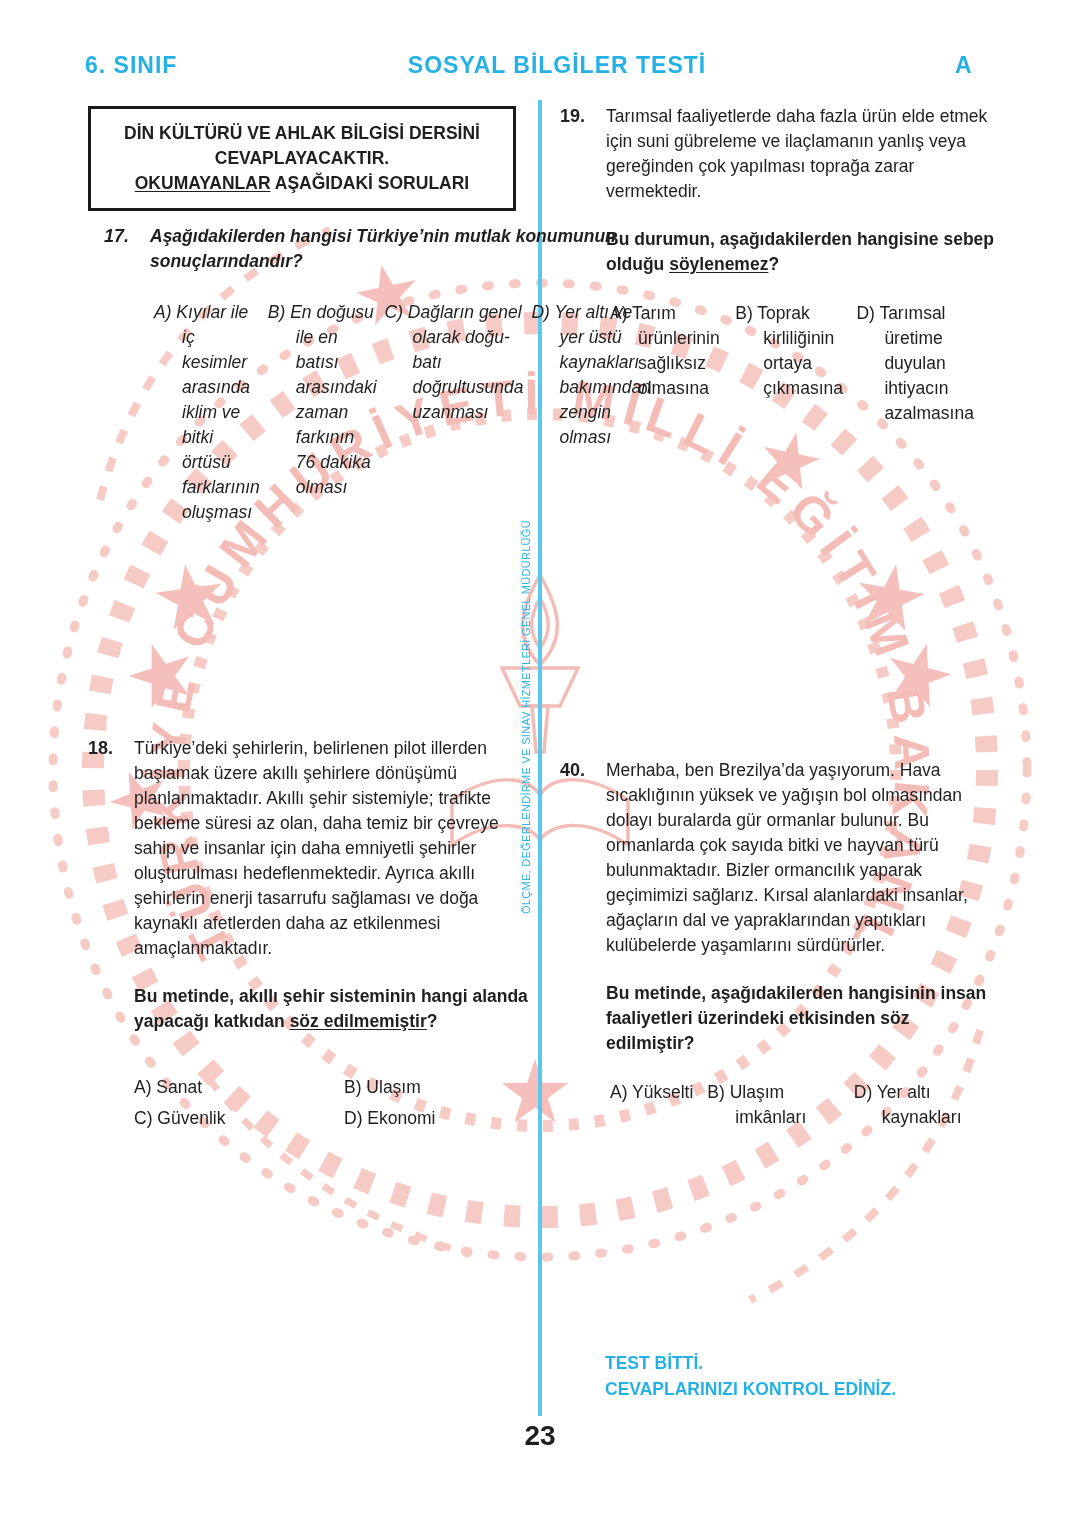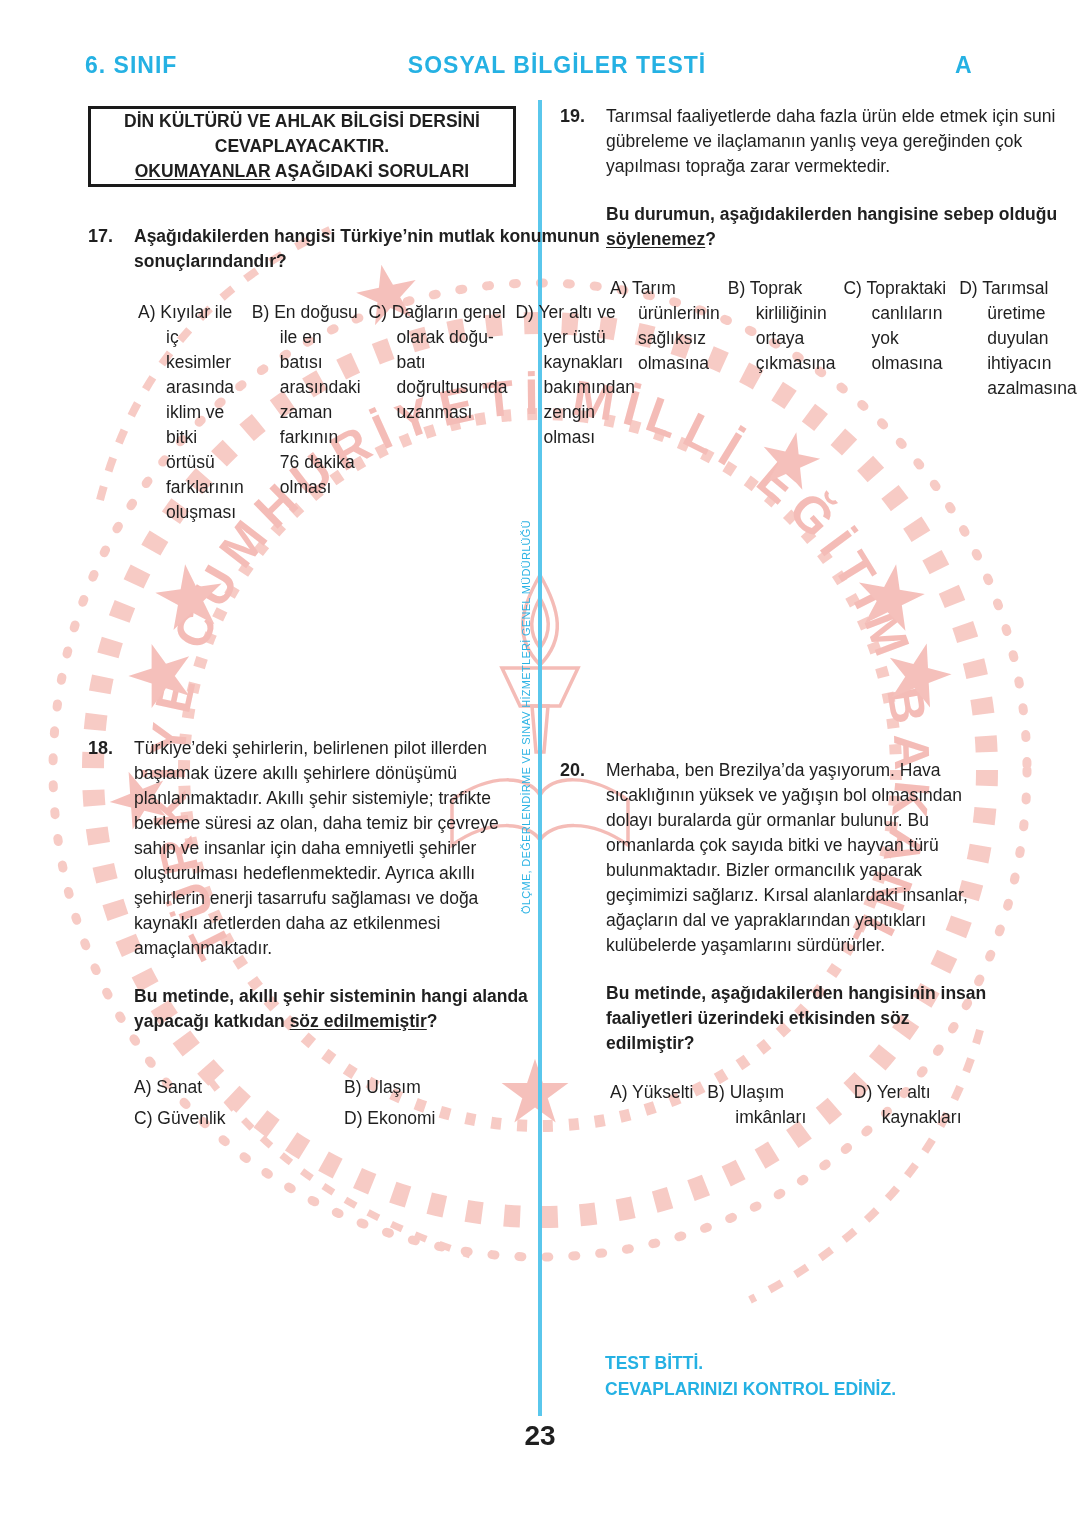--- a/index.html
+++ b/index.html
@@ -23,27 +23,27 @@
   
   .divider { position:absolute; left:538px; top:100px; width:4px; height:1316px; background:#5ac7ec; }
   .vtext {
     position:absolute; left:520px; top:536px; height:378px;
     writing-mode:vertical-rl; transform:rotate(180deg);
     color:#2cb3e4; font-size:11px; white-space:nowrap; letter-spacing:0.3px;
   }
   
   .notice-box {
     position:absolute; left:88px; top:106px; width:428px;
-    border:3px solid #1a1a1a; padding:0 6px;
+    border:3px solid #1a1a1a; padding:12px 6px;
     text-align:center; font-weight:bold; font-size:17.5px; line-height:25px;
   }
   .u { text-decoration:underline; text-underline-offset:2px; }
   
   .qblock { position:absolute; font-size:17.5px; line-height:25px; }
-  .q17 { left:88px;  top:224px; width:448px; }
+  .q17 { left:104px;  top:224px; width:448px;font-style:italic; }
   .q18 { left:88px;  top:736px; width:448px; }
   .q19 { left:560px; top:104px; width:440px; }
   .q20 { left:560px; top:758px; width:440px; }
   .qrow { display:flex; }
   .qnum { width:46px; flex:none; font-weight:bold; font-size:18px; }
   .qbody { flex:1; }
   .stem  { font-weight:bold; }
   .para  { font-weight:normal; }
   .qbold { font-weight:bold; margin-top:23px; }
   .opts  { margin-top:26px; display:flex; gap:4px; }
@@ -151,30 +151,29 @@
 
     <div class="qblock q19">
       <div class="qrow">
         <span class="qnum">19.</span>
         <div class="qbody">
           <p class="para">Tarımsal faaliyetlerde daha fazla ürün elde etmek için suni gübreleme ve ilaçlamanın yanlış veya gereğinden çok yapılması toprağa zarar vermektedir.</p>
           <p class="qbold"><span>Bu durumun, aşağıdakilerden hangisine sebep olduğu </span><span class="u">söylenemez</span><span>?</span></p>
           <div class="opts" style="margin-top:24px;">
             <div class="opt">A) Tarım ürünlerinin sağlıksız olmasına</div>
             <div class="opt">B) Toprak kirliliğinin ortaya çıkmasına</div>
-            <div class="opt">C) Topraktaki canlıların yok olmasına</div>
             <div class="opt">D) Tarımsal üretime duyulan ihtiyacın azalmasına</div>
           </div>
         </div>
       </div>
     </div>
 
     <div class="qblock q20">
       <div class="qrow">
-        <span class="qnum">20.</span>
+        <span class="qnum">40.</span>
         <div class="qbody">
           <p class="para">Merhaba, ben Brezilya’da yaşıyorum. Hava sıcaklığının yüksek ve yağışın bol olmasından dolayı buralarda gür ormanlar bulunur. Bu ormanlarda çok sayıda bitki ve hayvan türü bulunmaktadır. Bizler ormancılık yaparak geçimimizi sağlarız. Kırsal alanlardaki insanlar, ağaçların dal ve yapraklarından yaptıkları kulübelerde yaşamlarını sürdürürler.</p>
           <p class="qbold">Bu metinde, aşağıdakilerden hangisinin insan faaliyetleri üzerindeki etkisinden söz edilmiştir?</p>
           <div class="opts" style="margin-top:24px;">
             <div class="opt">A) Yükselti</div>
             <div class="opt">B) Ulaşım imkânları</div>
             <div class="opt">D) Yer altı kaynakları</div>
           </div>
         </div>
       </div>

